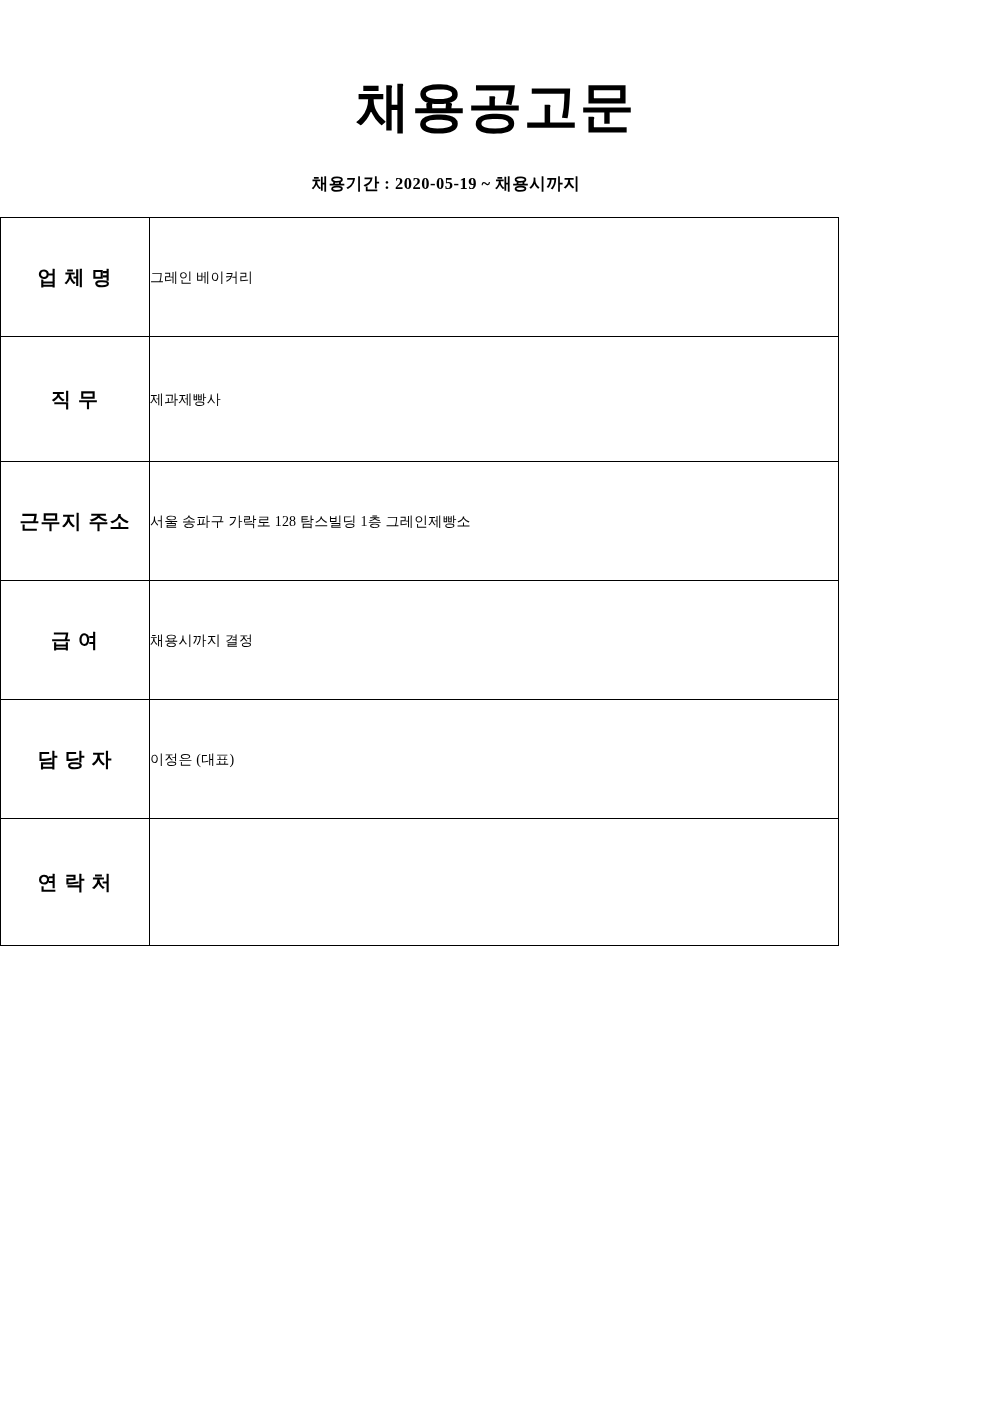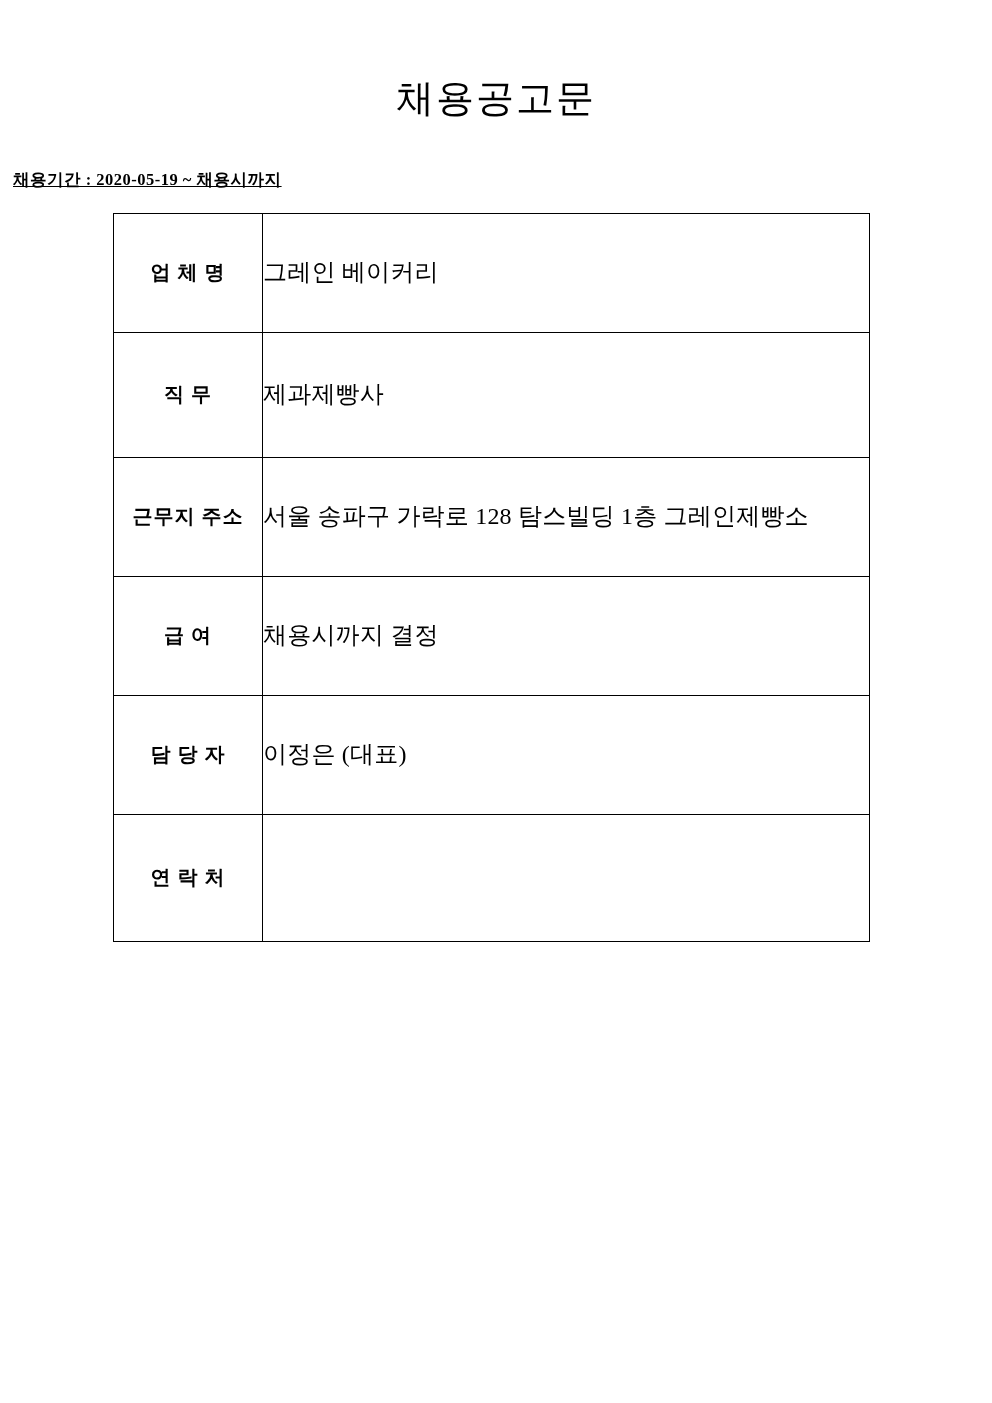--- a/index.html
+++ b/index.html
@@ -17,64 +17,62 @@
   }
   .page {
     width: 992px;
     height: 1403px;
     box-sizing: border-box;
     position: relative;
   }
   .doc-title {
     text-align: center;
     font-family: "Liberation Serif", serif;
-    font-size: 38px;
-    font-weight: normal;
+    font-size: 54px;
+    font-weight: bold;
     letter-spacing: 2px;
     margin: 0;
     padding-top: 78px;
     line-height: 1.1;
   }
   .period-line {
-    text-align: left;
+    text-align: center;
     font-family: "Liberation Serif", serif;
     font-size: 16.5px;
     font-weight: bold;
     letter-spacing: 0.5px;
-    margin: 13px;
+    margin: 0;
     padding-right: 100px;
     padding-top: 36px;
-    text-decoration: underline;
   }
   table.notice {
     border-collapse: collapse;
     margin-top: 22px;
-    margin-left: 113px;
-    width: 757px;
+    width: 839px;
     table-layout: fixed;
     padding-left: 35px;
   }
   table.notice td {
     border: 1.4px solid #000000;
     padding: 0;
     vertical-align: middle;
   }
   td.label {
     width: 148px;
     text-align: center;
     font-family: "Liberation Serif", serif;
     font-weight: bold;
     font-size: 20px;
     letter-spacing: 1px;
     padding: 0 6px;
   }
   td.value {
     padding-left: 12px;
     font-family: "Liberation Serif", serif;
-    font-size: 24px;
+    font-size: 14px;
     line-height: 1.55;
     letter-spacing: 0.2px;
   }
   tr.row-h1 td { height: 118px; }
   tr.row-h2 td { height: 124px; }
   tr.row-h3 td { height: 126px; text-align: center; }
   .value-line { display: block; }
 </style>
 </head>
 <body>

